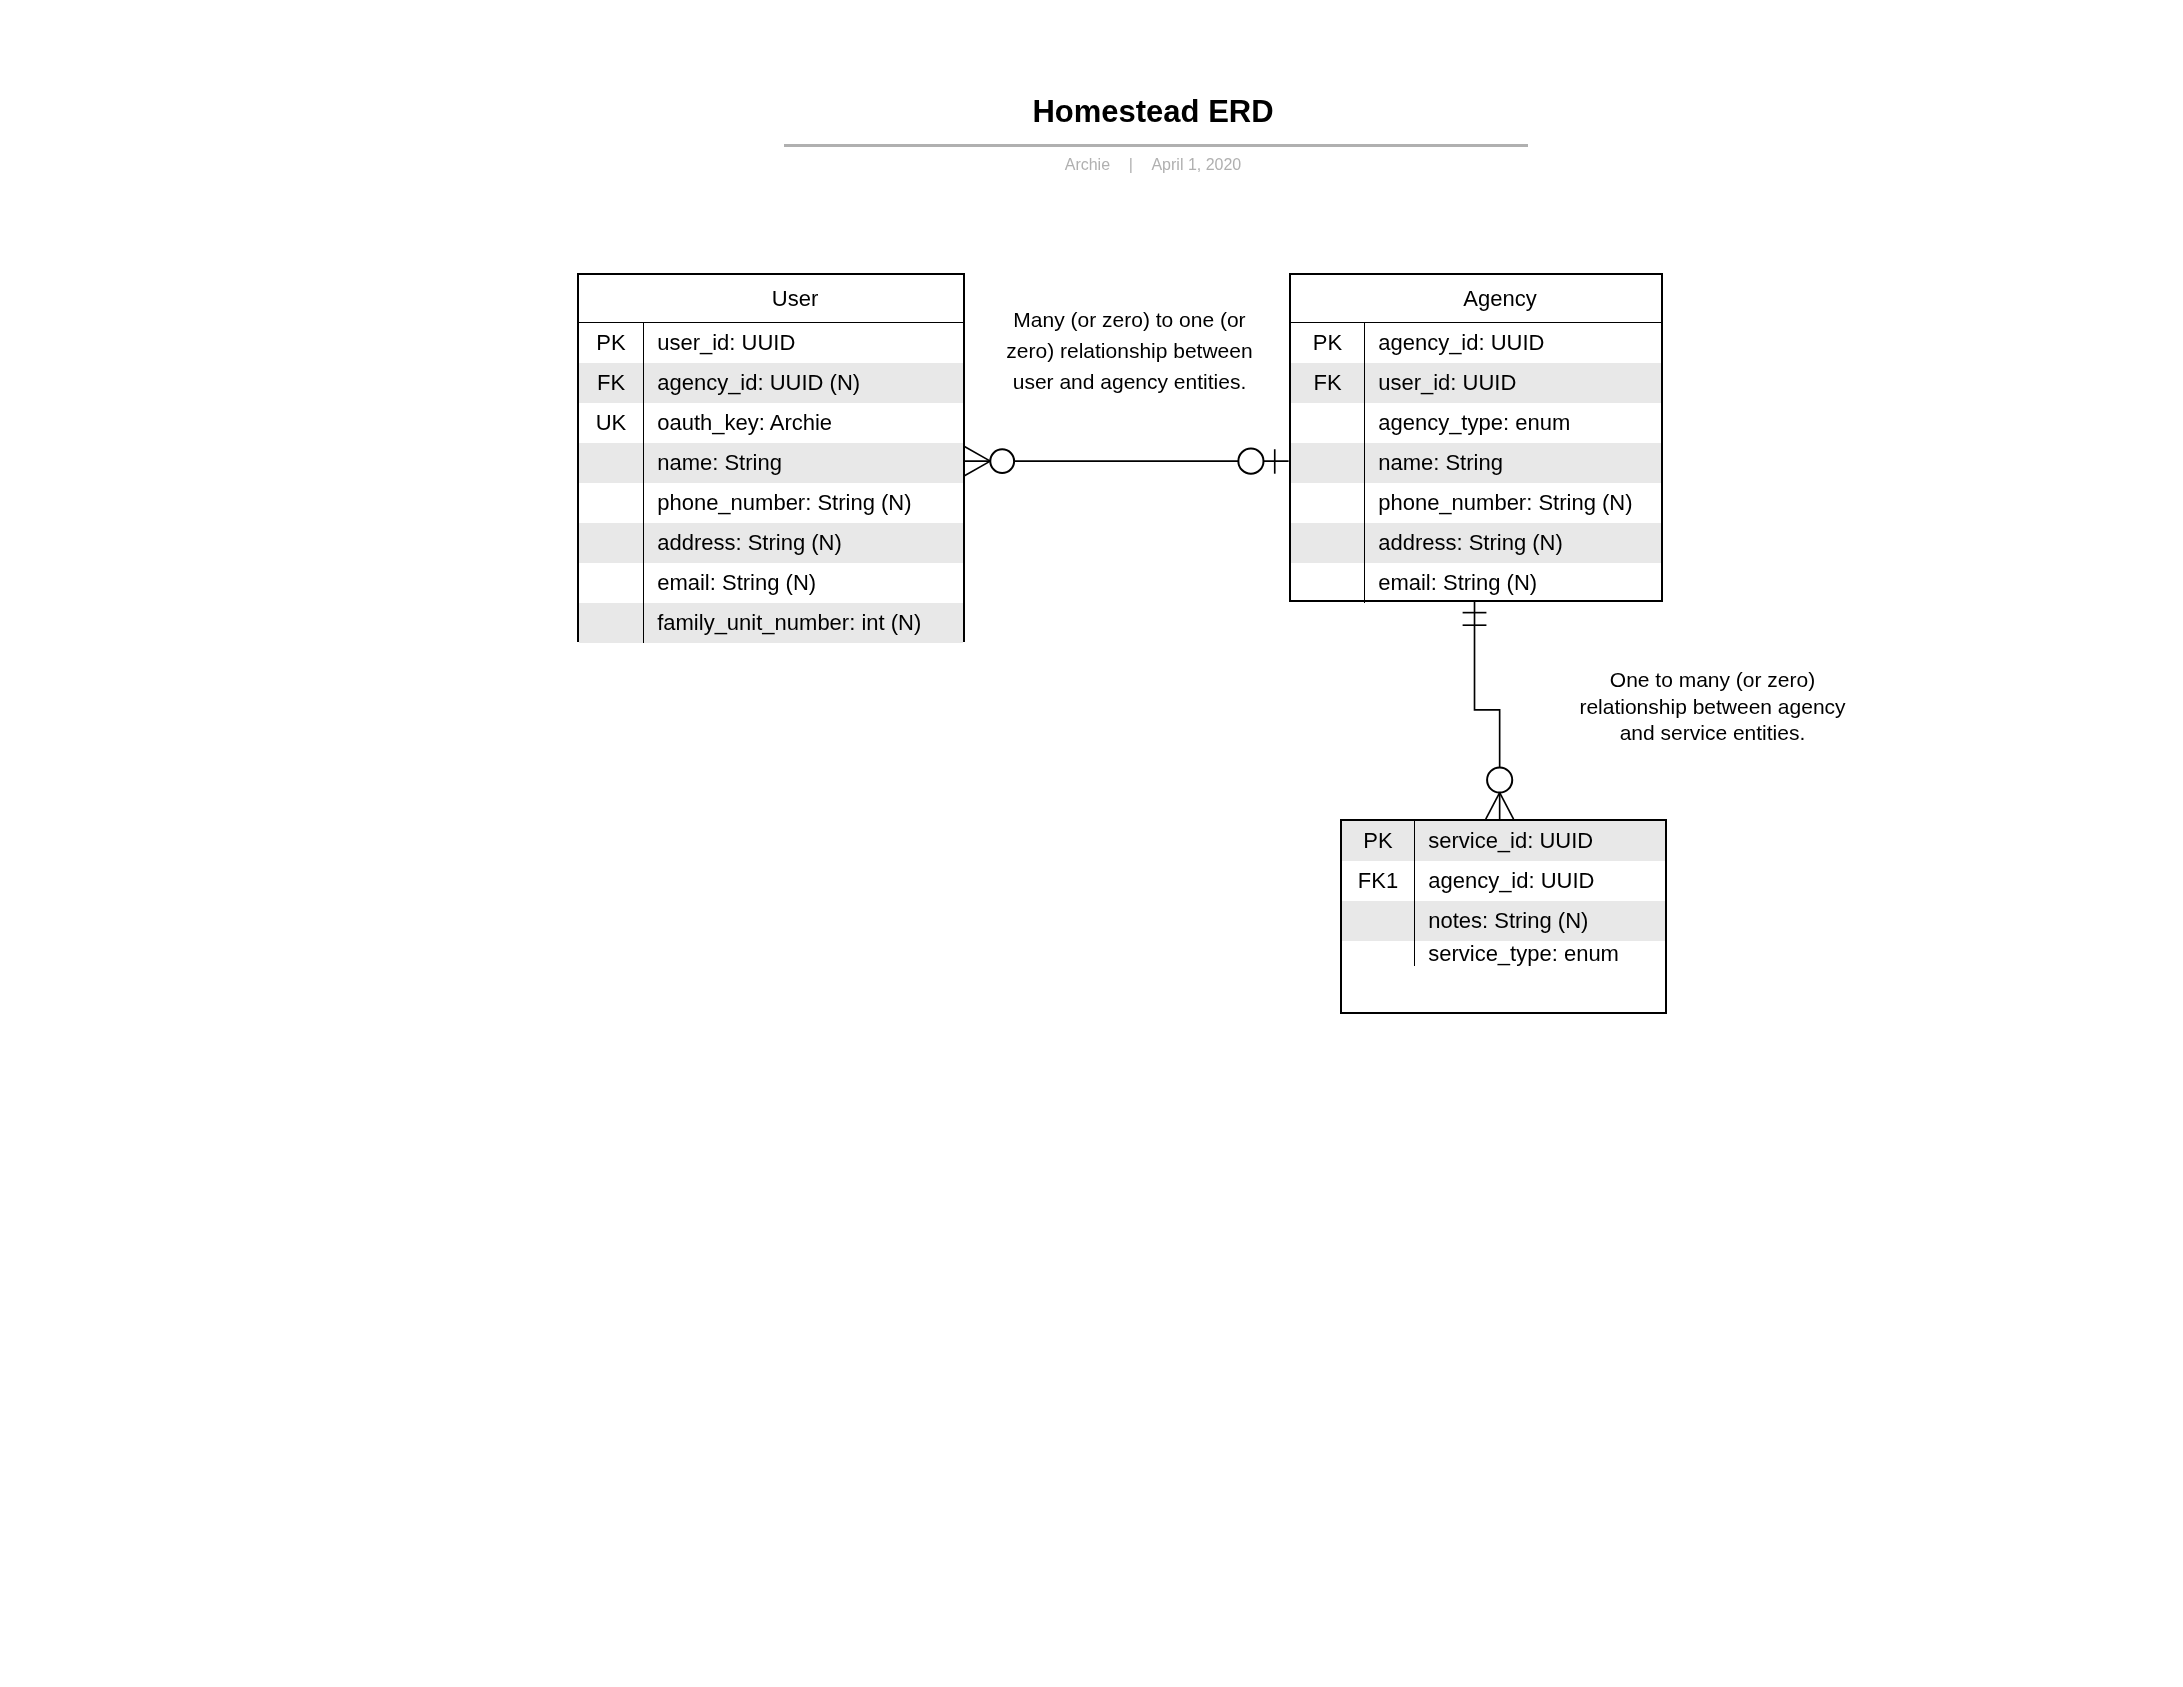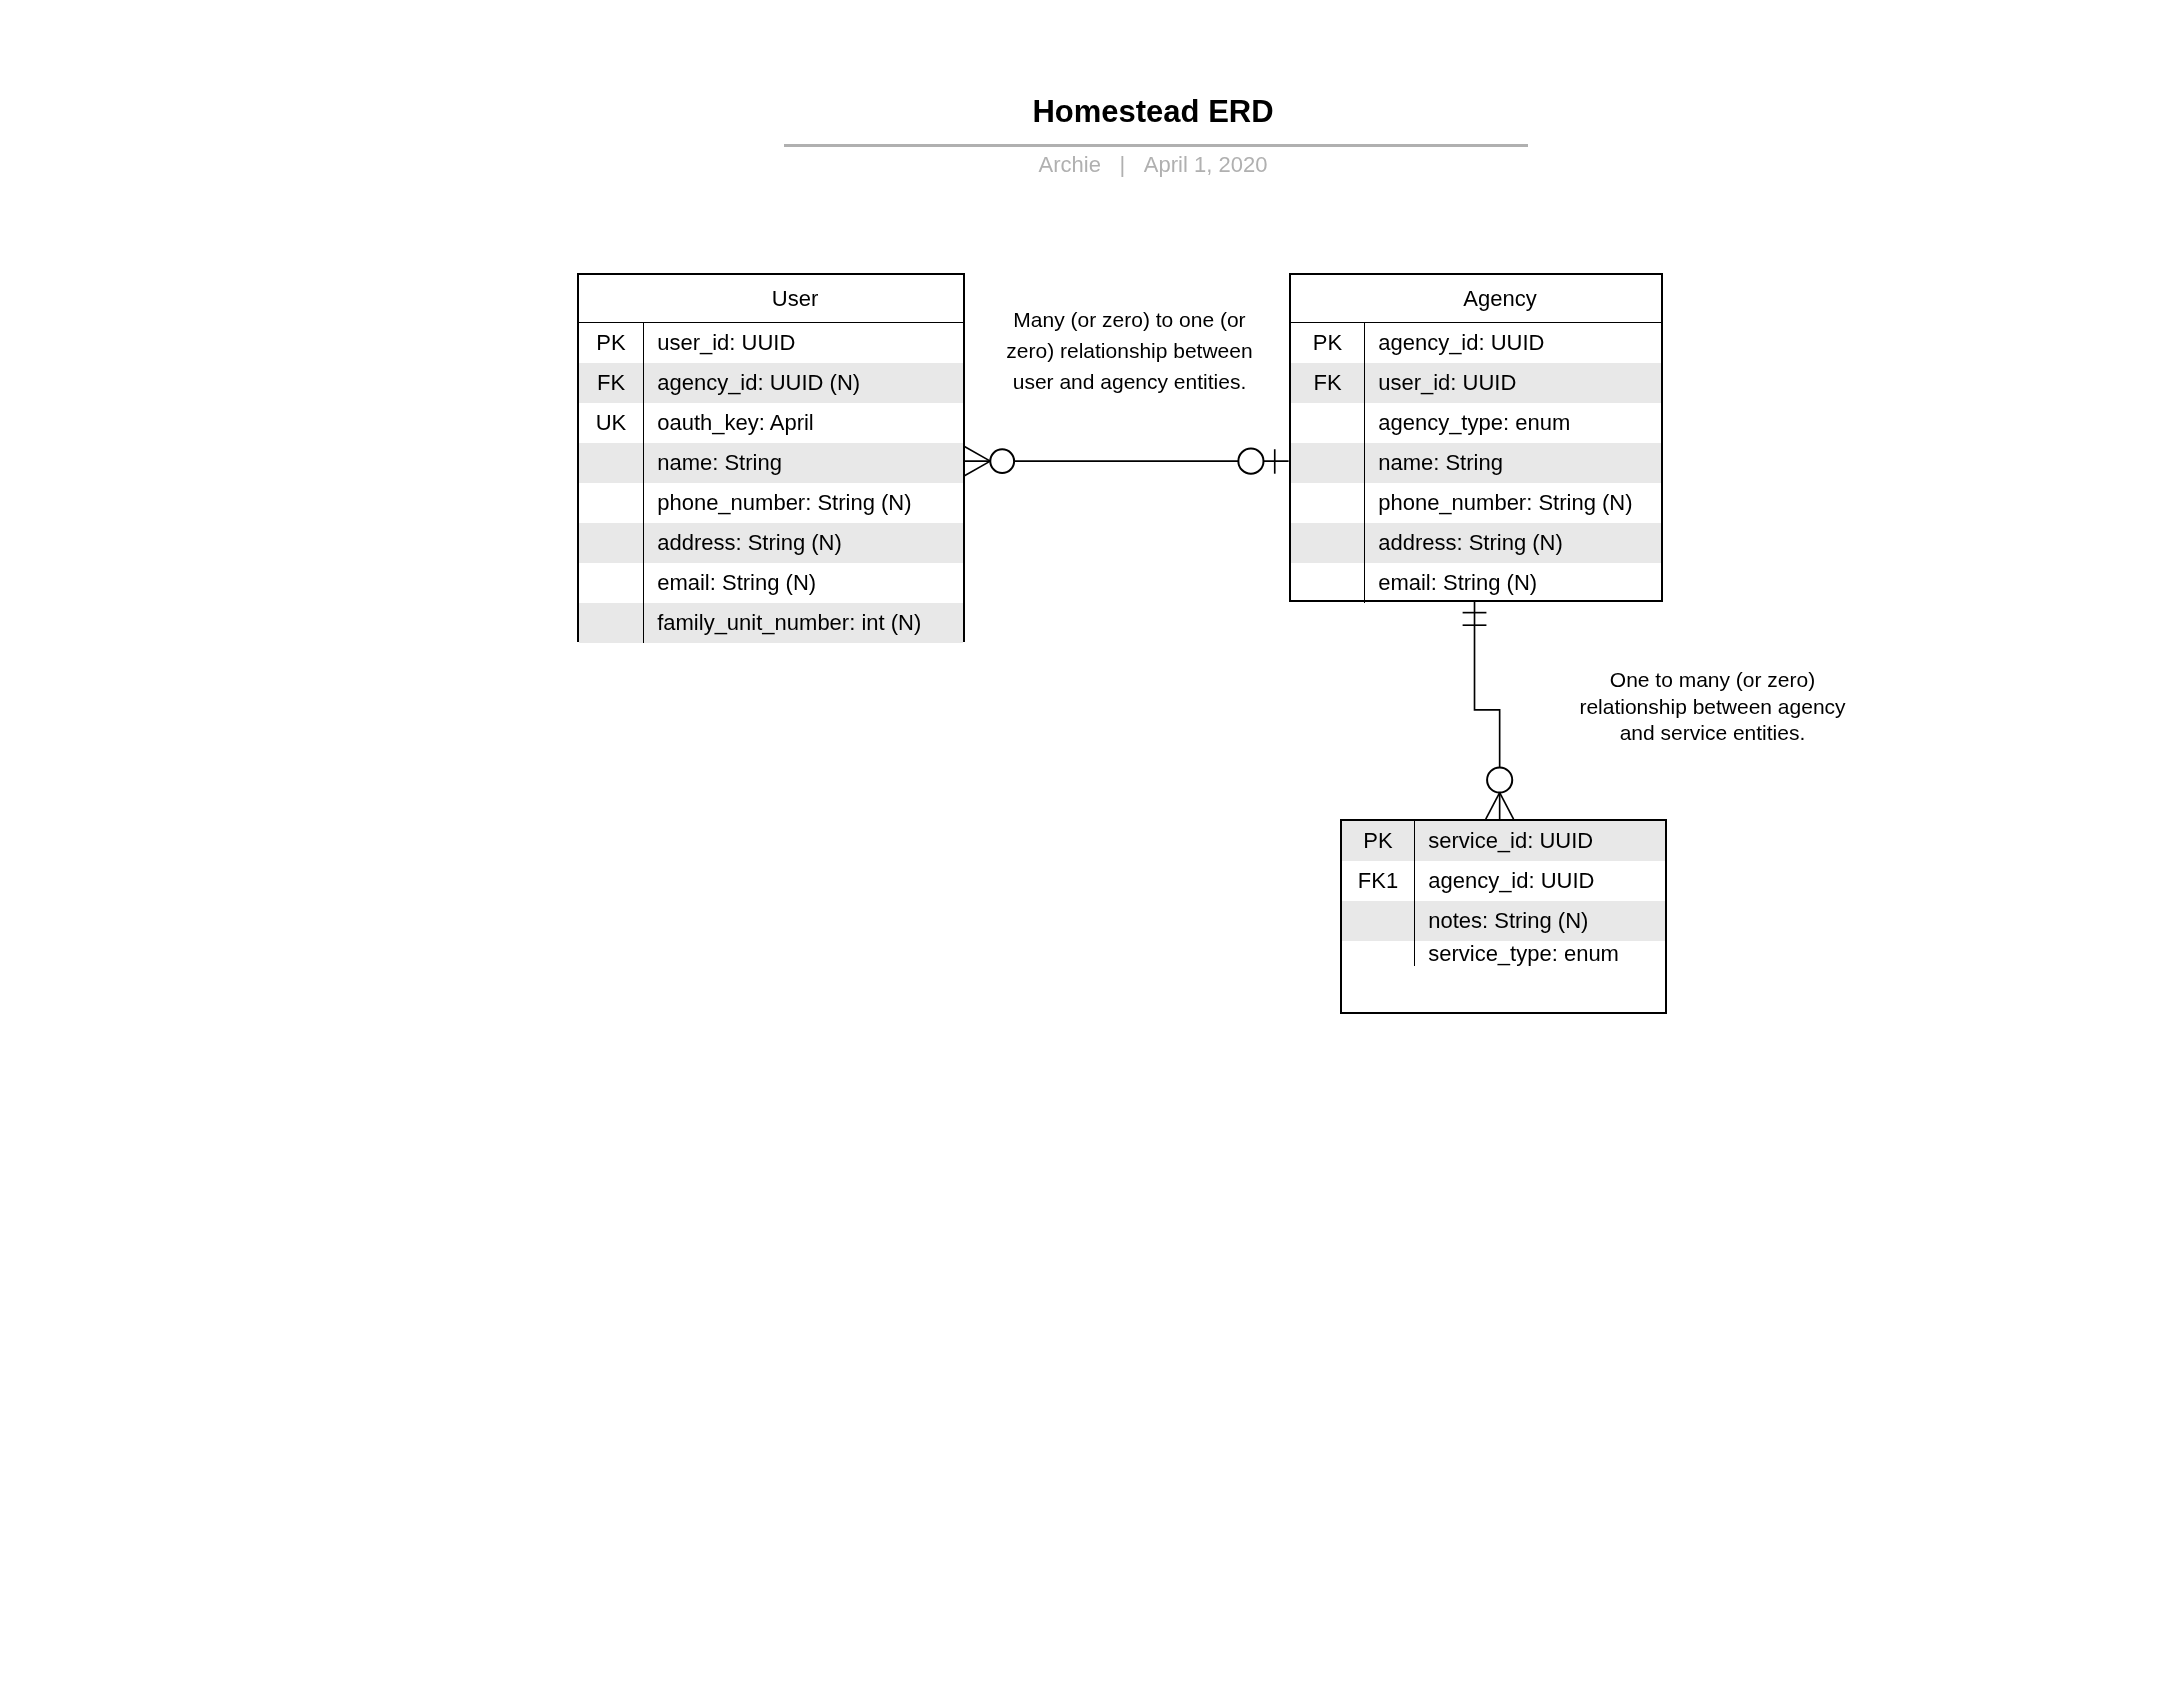--- a/index.html
+++ b/index.html
@@ -21,21 +21,21 @@
   .page-title{
     position:absolute;left:822px;top:91px;width:662px;
     font-size:31px;font-weight:bold;text-align:center;line-height:41px;
   }
   .title-divider{
     position:absolute;left:784px;top:144px;width:744px;height:3.3px;
     background:var(--color-divider);
   }
   .byline{
     position:absolute;left:822px;top:153px;width:662px;
-    font-size:22px;line-height:24px;color:var(--color-byline);text-align:center;
+    font-size:16px;line-height:24px;color:var(--color-byline);text-align:center;
   }
   .byline span{margin:0 9.3px;}
 
   
   .entity{
     position:absolute;border:2px solid var(--color-border);
     background:var(--color-background);
   }
   .entity-header{
     height:48px;border-bottom:1.3px solid var(--color-border);
@@ -106,21 +106,21 @@
   <div class="erd-row">
     <div class="key-cell">PK</div>
     <div class="attr-cell">user_id: UUID</div>
   </div>
   <div class="erd-row">
     <div class="key-cell">FK</div>
     <div class="attr-cell">agency_id: UUID (N)</div>
   </div>
   <div class="erd-row">
     <div class="key-cell">UK</div>
-    <div class="attr-cell">oauth_key: April</div>
+    <div class="attr-cell">oauth_key: Archie</div>
   </div>
   <div class="erd-row">
     <div class="key-cell"></div>
     <div class="attr-cell">name: String</div>
   </div>
   <div class="erd-row">
     <div class="key-cell"></div>
     <div class="attr-cell">phone_number: String (N)</div>
   </div>
   <div class="erd-row">

